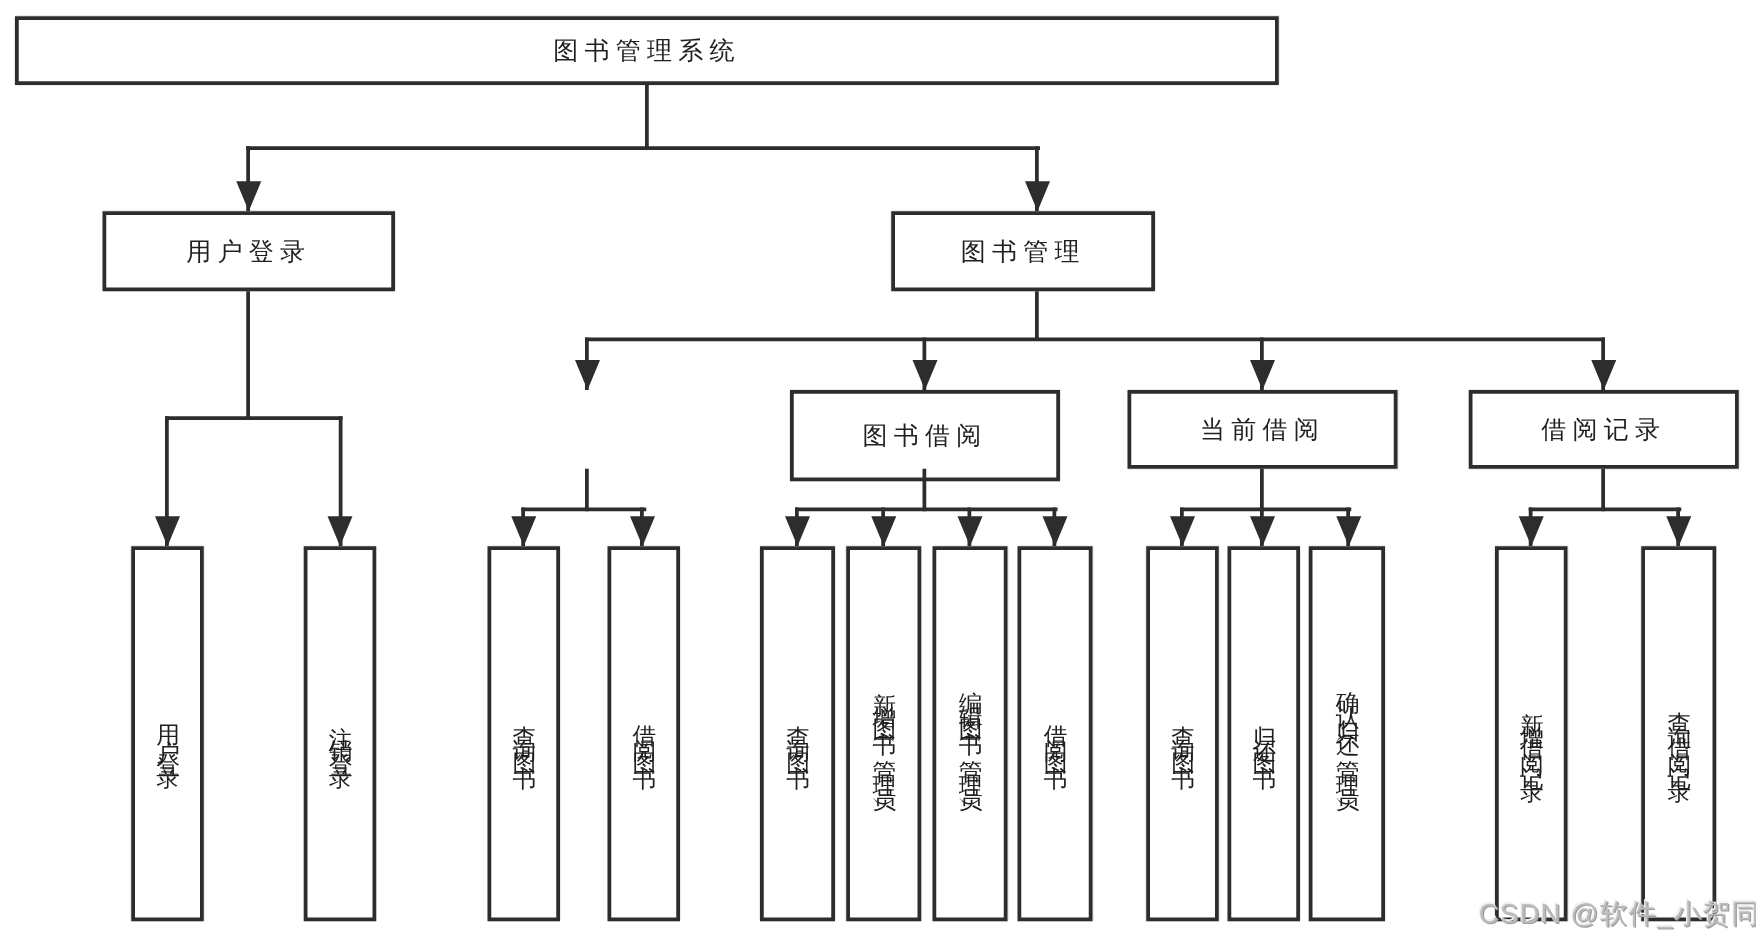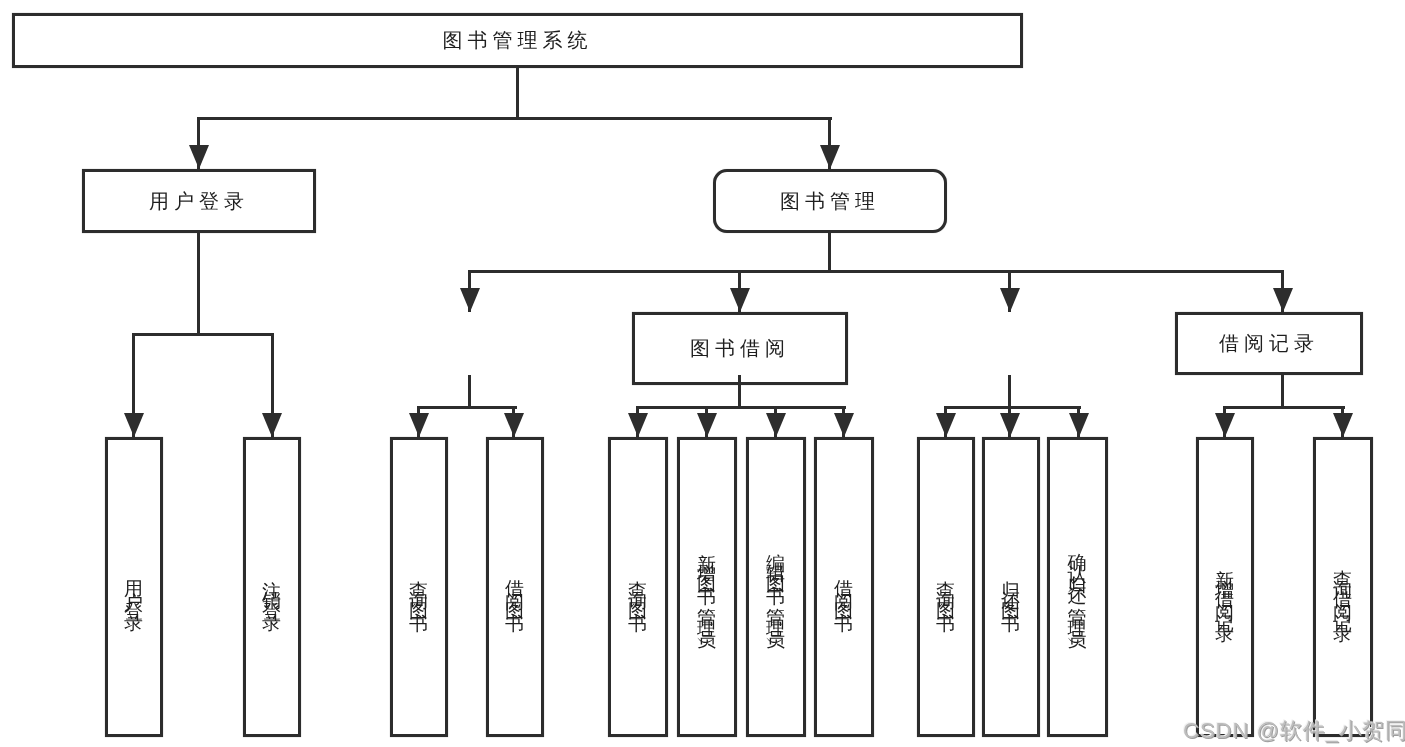--- a/index.html
+++ b/index.html
@@ -39,42 +39,43 @@
   <div class="node" style="left:12px; top:13px; width:1011px; height:55px;font-family:Liberation Serif, serif;">图书管理系统</div>
 
   <div class="vline" style="left:516px; top:68px; height:52px;"></div>
   <div class="hline" style="left:197px; top:117px; width:635px;"></div>
   <div class="vline" style="left:197px; top:117px; height:52px;"></div>
   <div class="arrow" style="left:189px; top:145px;"></div>
   <div class="vline" style="left:828px; top:117px; height:52px;"></div>
   <div class="arrow" style="left:820px; top:145px;"></div>
 
   <div class="node" style="left:82px; top:169px; width:234px; height:64px;">用户登录</div>
-  <div class="node" style="left:713px; top:169px; width:234px; height:64px;border-radius:14px;">图书管理</div>
+  <div class="node" style="left:713px; top:169px; width:211px; height:64px;">图书管理</div>
 
   <div class="vline" style="left:197px; top:233px; height:102px;"></div>
   <div class="hline" style="left:132px; top:333px; width:142px;"></div>
   <div class="vline" style="left:132px; top:333px; height:104px;"></div>
   <div class="arrow" style="left:124px; top:413px;"></div>
   <div class="vline" style="left:271px; top:333px; height:104px;"></div>
   <div class="arrow" style="left:262px; top:413px;"></div>
 
   <div class="vline" style="left:828px; top:233px; height:39px;"></div>
   <div class="hline" style="left:468px; top:270px; width:816px;"></div>
   <div class="vline" style="left:468px;  top:270px; height:42px;"></div>
   <div class="arrow" style="left:460px;  top:288px;"></div>
   <div class="vline" style="left:738px;  top:270px; height:42px;"></div>
   <div class="arrow" style="left:730px;  top:288px;"></div>
   <div class="vline" style="left:1008px; top:270px; height:42px;"></div>
   <div class="arrow" style="left:1000px; top:288px;"></div>
   <div class="vline" style="left:1281px; top:270px; height:42px;"></div>
   <div class="arrow" style="left:1273px; top:288px;"></div>
 
   <div class="node" style="left:632px; top:312px; width:216px; height:73px;">图书借阅</div>
-  <div class="node" style="left:1175px; top:312px; width:188px; height:63px;">借阅记录</div>
+  <div class="node" style="left:902px; top:312px; width:216px; height:63px;">当前借阅</div>
+  <div class="node" style="left:1175px; top:312px; width:216px; height:63px;">借阅记录</div>
 
   <div class="vline" style="left:468px; top:375px; height:34px;"></div>
   <div class="hline" style="left:417px; top:406px; width:100px;"></div>
   <div class="vline" style="left:417px; top:406px; height:31px;"></div>
   <div class="arrow" style="left:409px; top:413px;"></div>
   <div class="vline" style="left:512px; top:406px; height:31px;"></div>
   <div class="arrow" style="left:504px; top:413px;"></div>
 
   <div class="vline" style="left:738px; top:375px; height:34px;"></div>
   <div class="hline" style="left:636px; top:406px; width:210px;"></div>

